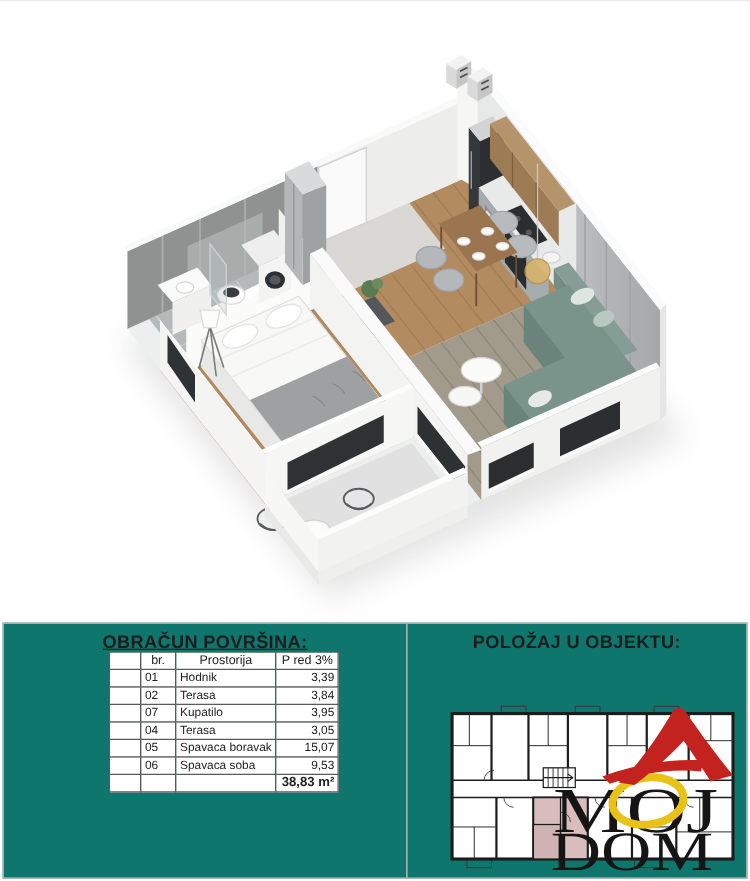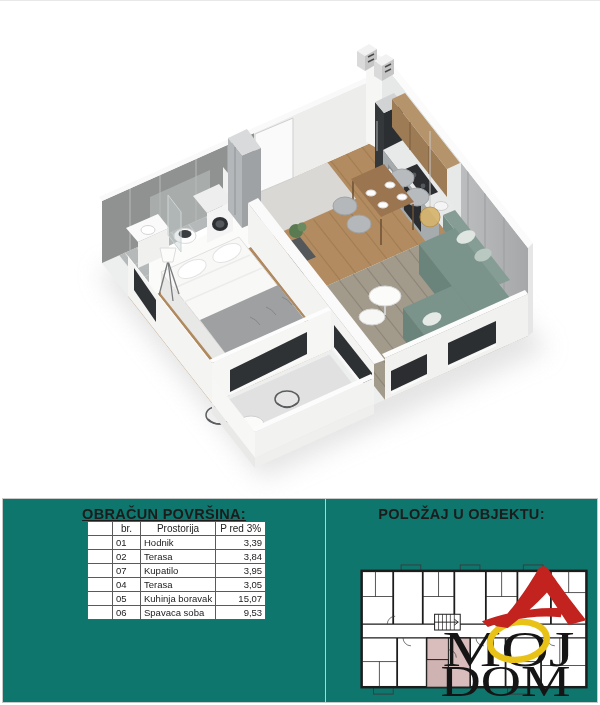--- a/index.html
+++ b/index.html
@@ -357,28 +357,34 @@
         </tr>
         <tr>
           <td class="c0"></td>
           <td class="c1">04</td>
           <td class="c2">Terasa</td>
           <td class="c3">3,05</td>
         </tr>
         <tr>
           <td class="c0"></td>
           <td class="c1">05</td>
-          <td class="c2">Kuhinja boravak</td>
+          <td class="c2">Spavaca boravak</td>
           <td class="c3">15,07</td>
         </tr>
         <tr>
           <td class="c0"></td>
           <td class="c1">06</td>
           <td class="c2">Spavaca soba</td>
           <td class="c3">9,53</td>
+        </tr>
+        <tr>
+          <td class="c0"></td>
+          <td class="c1"></td>
+          <td class="c2"></td>
+          <td class="c3 tot">38,83 m²</td>
         </tr>
       </tbody>
         </table>
     </div>
 
     <div class="panel-right">
       <div class="panel-title">POLOŽAJ U OBJEKTU:</div>
       <div class="plan-wrap">
         <svg width="240" height="138" viewBox="0 0 240 140">
 

